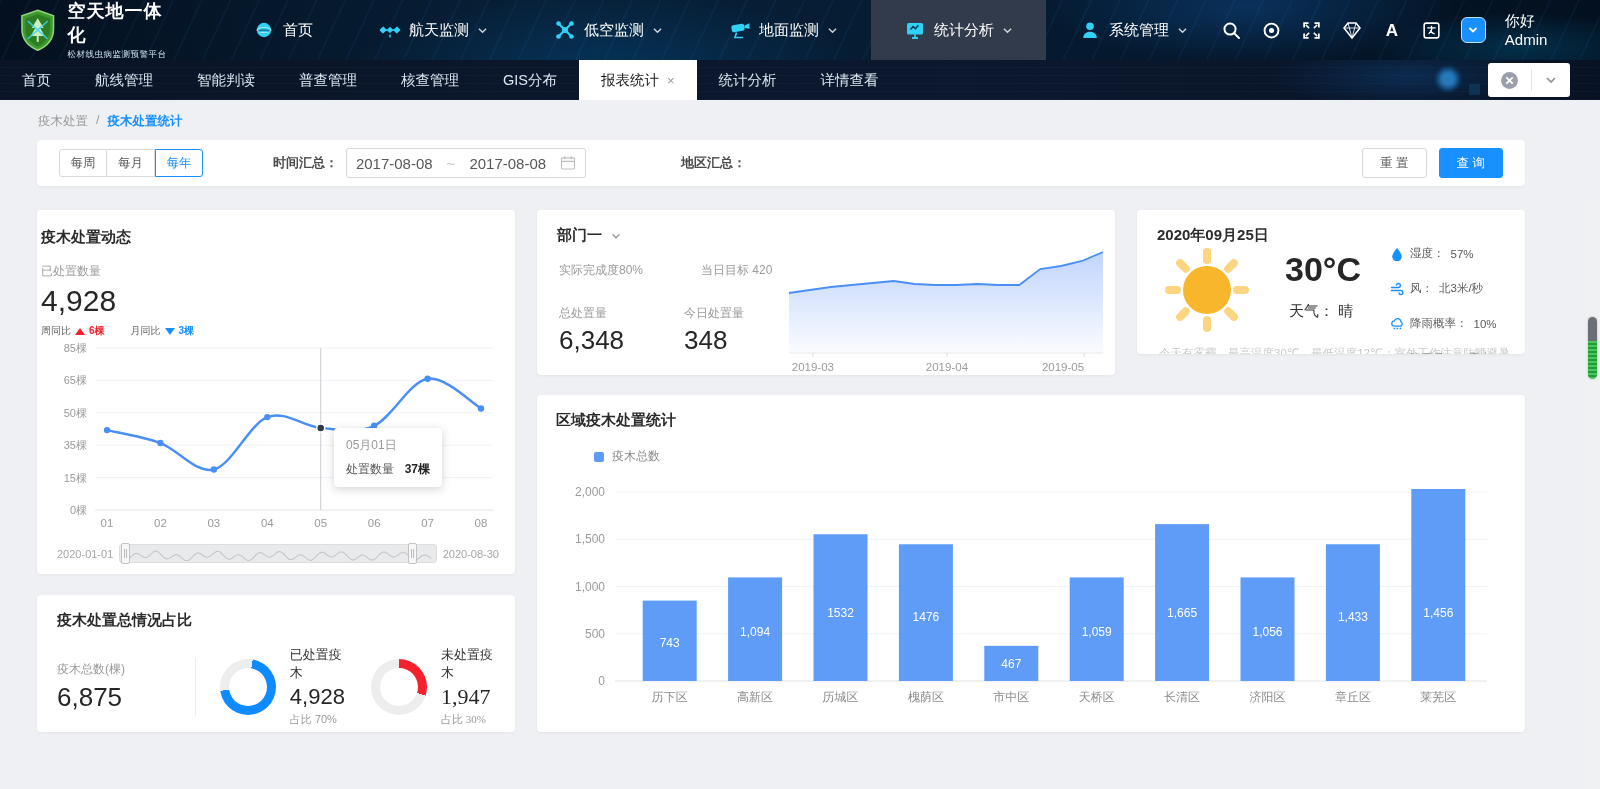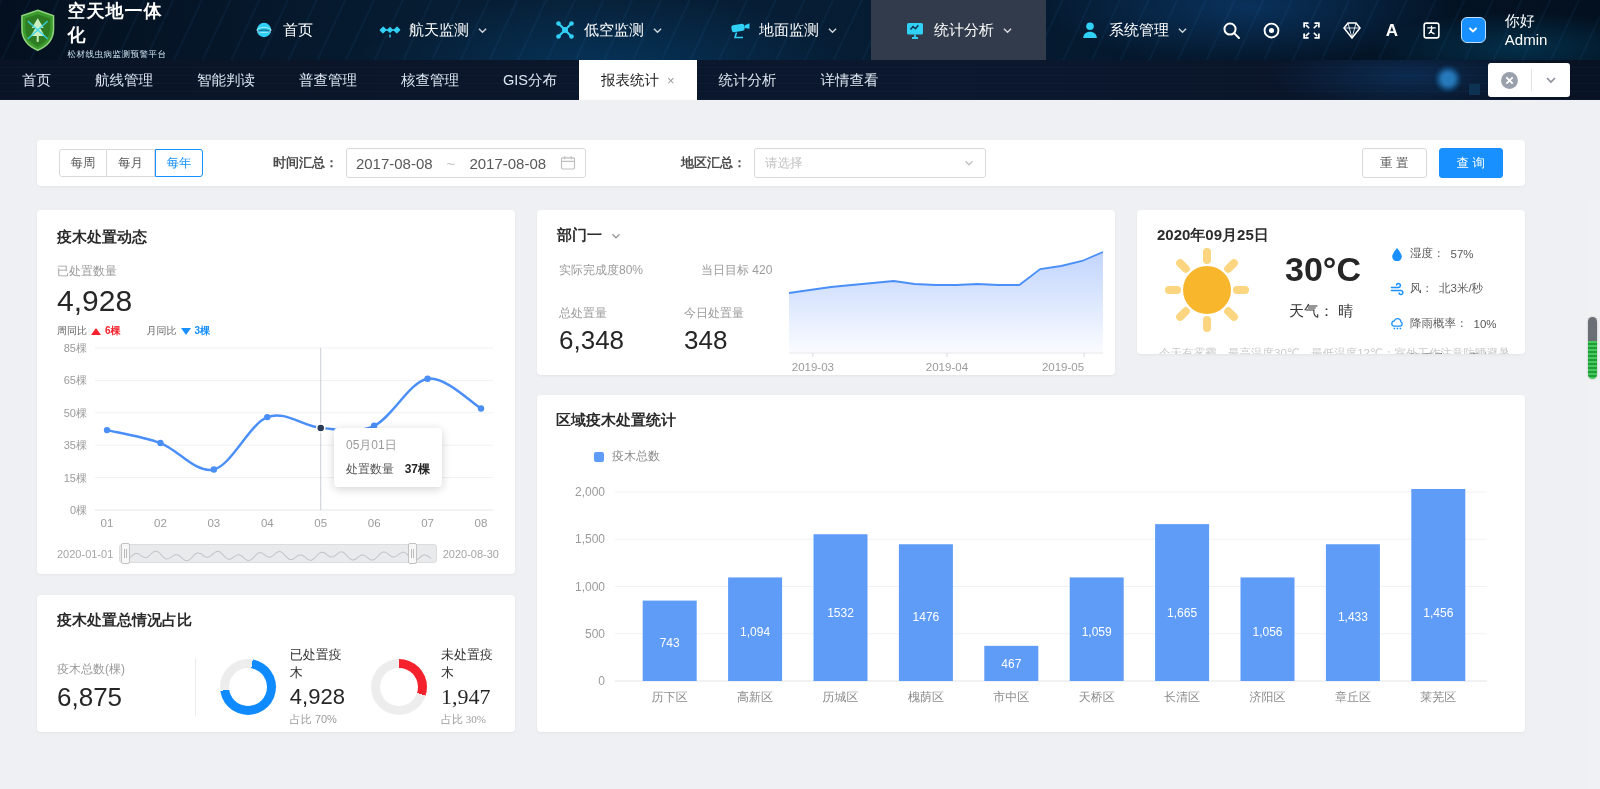--- a/index.html
+++ b/index.html
@@ -66,21 +66,21 @@
   .f-label { font-size:13px; color:#4a4a4a; font-weight:bold; }
   .date-box { width:240px; height:30px; border:1px solid #d9d9d9; border-radius:3px; display:flex; align-items:center;
     justify-content:center; gap:14px; font-size:15px; color:#595959; margin-left:8px; background:#fff; cursor:pointer; }
   .select-box { width:232px; height:30px; border:1px solid #d9d9d9; border-radius:3px; display:flex; align-items:center;
     padding:0 10px; font-size:12.5px; color:#bfbfbf; margin-left:8px; justify-content:space-between; background:#fff; cursor:pointer; }
   .btn { height:30px; padding:0 17px; font-size:12.5px; border-radius:3px; cursor:pointer; }
   .btn.ghost { background:#fff; border:1px solid #d9d9d9; color:#595959; }
   .btn.primary { background:#1890ff; border:1px solid #1890ff; color:#fff; }
 
   
-  .card-disposal { left:37px; top:110px; width:478px; height:364px; padding:18px 20px; }
+  .card-disposal { left:37px; top:110px; width:478px; height:364px; padding:18px 4px; }
   .muted { font-size:12px; color:#9b9b9b; }
   .big-num { font-size:30px; color:#262626; font-weight:500; margin-top:4px; }
   .delta-row { display:flex; gap:26px; margin-top:6px; align-items:flex-end; font-size:10px; color:#666; }
   .delta { display:flex; align-items:center; gap:4px; }
   .tri-up { width:0; height:0; border-left:5px solid transparent; border-right:5px solid transparent; border-bottom:7px solid #f5222d; }
   .tri-dn { width:0; height:0; border-left:5px solid transparent; border-right:5px solid transparent; border-top:7px solid #1890ff; }
   .d-red { color:#f5222d; font-weight:bold; } .d-blue { color:#1890ff; font-weight:bold; }
   .tooltip { position:absolute; left:297px; top:218px; width:108px; background:#fff; border-radius:4px;
     box-shadow:0 2px 10px rgba(0,0,0,.18); padding:9px 12px; z-index:3; }
   .tooltip .tt-date { font-size:12px; color:#999; }
@@ -335,44 +335,43 @@
     <span style="display:flex;cursor:pointer;">
       <svg width="14" height="14" viewBox="0 0 14 14">
           <path d="M3 5l4 4 4-4" stroke="#8a8f99" stroke-width="1.6" fill="none"></path>
         </svg>
     </span>
   </div>
 </div>
 
 <div class="content">
 
+  <div class="breadcrumb">
+    <span>疫木处置</span>
+    <span>/</span>
+    <span class="cur">疫木处置统计</span>
+  </div>
 
   <div class="card filter-card">
     <div class="seg" id="period-seg">
         <button class="">每周</button>
         <button class="">每月</button>
         <button class="on">每年</button>
       </div>
     <span class="f-label" style="margin-left:70px;">时间汇总：</span>
     <div class="date-box">
       <span>2017-08-08</span>
       <span style="color:#bfbfbf;">~</span>
       <span>2017-08-08</span>
       <svg width="16" height="16" viewBox="0 0 16 16">
           <rect x="1.5" y="2.8" width="13" height="11.2" rx="1.2" fill="none" stroke="#bfbfbf" stroke-width="1.2"></rect>
           <path d="M4.8 1.2v3M11.2 1.2v3M1.5 6.4h13" stroke="#bfbfbf" stroke-width="1.2"></path>
         </svg>
     </div>
     <span class="f-label" style="margin-left:95px;">地区汇总：</span>
-    <div class="select-box">
-      <span>请选择</span>
-      <svg width="12" height="12" viewBox="0 0 12 12">
-          <path d="M2.5 4.2L6 7.7l3.5-3.5" stroke="#bfbfbf" stroke-width="1.4" fill="none"></path>
-        </svg>
-    </div>
     <div style="margin-left:auto;display:flex;gap:12px;">
       <button class="btn ghost">重 置</button>
       <button class="btn primary">查 询</button>
     </div>
   </div>
 
   <div class="card card-disposal">
     <div class="card-title">疫木处置动态</div>
     <div class="muted" style="margin-top:16px;">已处置数量</div>
     <div class="big-num">4,928</div>

